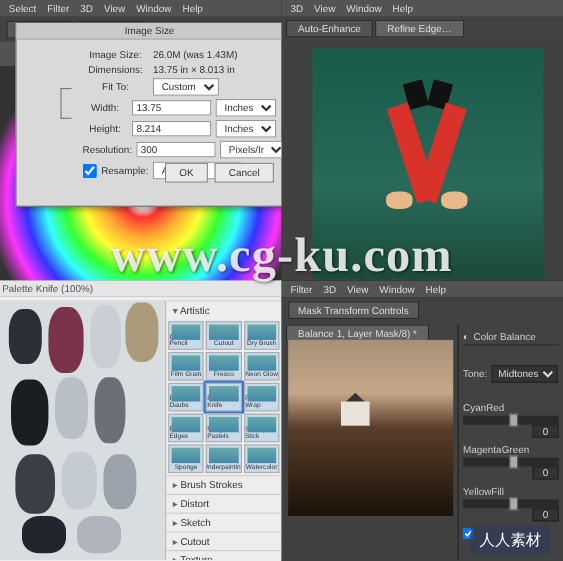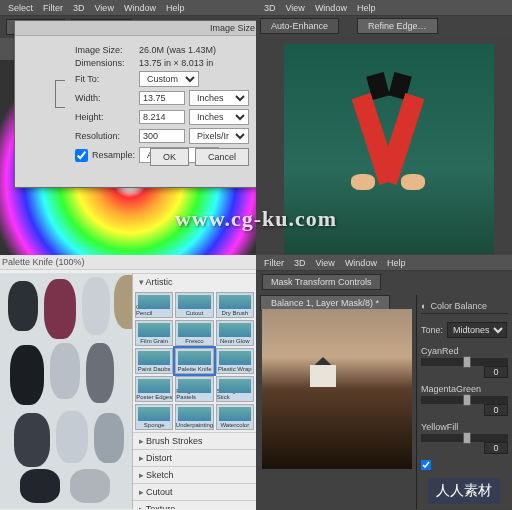--- a/index.html
+++ b/index.html
@@ -2,31 +2,31 @@
 <html><head>
 <meta charset="utf-8">
 <style>
 *{margin:0;padding:0;box-sizing:border-box;font-family:Arial,sans-serif;font-size:9px;color:#ccc}
 body{width:512px;height:510px;background:#000;display:grid;grid-template-columns:1fr 1fr;grid-template-rows:1fr 1fr;position:relative}
 .panel{background:#535353;position:relative;overflow:hidden}
 .menubar{background:#535353;height:16px;display:flex;gap:10px;padding:2px 8px;align-items:center;border-bottom:1px solid #3a3a3a}
 .menubar span{color:#ddd}
 .toolbar{background:#424242;height:22px;display:flex;gap:6px;padding:2px 6px;align-items:center}
 .btn{background:#5a5a5a;border:1px solid #2a2a2a;padding:2px 8px;color:#ddd;cursor:pointer}
-.tabbar{display:flex;gap:18px;padding:2px 4px;background:#424242}
+.tabbar{display:flex;gap:2px;padding:2px 4px;background:#424242}
 .tab{background:#535353;padding:2px 10px;border:1px solid #2a2a2a;color:#ddd}
 .tab.active{background:#636363}
 
 .p1-canvas{position:absolute;top:60px;left:0;width:260px;height:200px;background:radial-gradient(circle at 50% 60%,#fff 5%,#f33 10%,#fa3 20%,#ff3 30%,#3f3 40%,#3ff 50%,#33f 60%,#f3f 70%,#333 80%)}
 .dialog{position:absolute;top:20px;left:14px;width:244px;height:168px;background:#d9d9d9;border:1px solid #666;box-shadow:2px 2px 6px rgba(0,0,0,.4)}
-.dialog-title{background:#c9c9c9;border-bottom:1px solid #aaa;text-align:right;padding:2px;color:#333}
+.dialog-title{background:#c9c9c9;border-bottom:1px solid #aaa;text-align:center;padding:2px;color:#333}
 .dialog-body{padding:6px 6px 6px 60px;color:#333;position:relative}
 .field-row{display:flex;align-items:center;gap:4px;margin:3px 0}
-.field-row label{color:#333;text-align:left;width:60px}
-.field-row input,.field-row select{background:#fff;border:1px solid #999;color:#333;padding:1px 3px;width:46px}
+.field-row label{color:#333;text-align:center;width:60px}
+.field-row input,.field-row select{background:#fff;border:1px solid #999;color:#333;padding:1px 3px;width:72px}
 .field-row select{width:60px}
 .dialog-btns{position:absolute;bottom:6px;right:8px;display:flex;gap:6px}
 .dialog-btns button{background:#e9e9e9;border:1px solid #888;color:#333;padding:3px 12px;cursor:pointer}
 .link-icon{position:absolute;left:40px;top:44px;width:10px;height:28px;border:1px solid #777;border-right:none}
 
 .p2{background:#414141}
 .p2-canvas{position:absolute;top:44px;left:28px;width:210px;height:210px;background:linear-gradient(#1a5a4a,#2a6a5a 60%,#1a4a3a)}
 .legs{position:absolute;top:30px;left:55px;width:100px;height:140px}
 .boot{width:18px;height:24px;background:#111;position:absolute;top:0}
 .boot.l{left:30px;transform:rotate(-15deg)}
@@ -35,45 +35,45 @@
 .leg.l{left:26px;transform:rotate(-18deg)}
 .leg.r{left:52px;transform:rotate(18deg)}
 .hand{width:24px;height:16px;background:#e8b888;position:absolute;top:100px;border-radius:40%}
 .hand.l{left:12px}
 .hand.r{left:62px}
 
 .p3{background:#eee}
 .p3-title{text-align:left;padding:2px;background:#e5e5e5;color:#555;border-bottom:1px solid #ccc}
 .p3-canvas{position:absolute;top:18px;left:0;width:150px;height:236px;background:#d8dde0}
 .blob{position:absolute;border-radius:40%}
-.filter-panel{position:absolute;top:18px;right:0;width:124px;height:236px;background:#ededed;border-left:1px solid #bbb;overflow:hidden}
+.filter-panel{position:absolute;top:18px;right:0;width:106px;height:236px;background:#ededed;border-left:1px solid #bbb;overflow:hidden}
 .folder{padding:3px 6px;color:#333;border-top:1px solid #ccc;cursor:pointer}
 .folder::before{content:"▸ ";color:#666}
 .folder.open::before{content:"▾ "}
 .thumb-grid{display:grid;grid-template-columns:repeat(3,1fr);gap:2px;padding:2px}
 .thumb{background:#c8daea;height:26px;border:1px solid #aaa;display:flex;align-items:flex-end;justify-content:center;color:#333;font-size:6px;padding-bottom:1px;cursor:pointer;position:relative;overflow:hidden}
 .thumb.sel{outline:2px solid #3874d1}
 .thumb::before{content:"";position:absolute;top:2px;left:2px;right:2px;height:14px;background:linear-gradient(#6aa,#48a)}
 
 .p4{background:#414141}
 .p4-canvas{position:absolute;top:54px;left:6px;width:150px;height:160px;background:linear-gradient(#a89078 0%,#c5a888 30%,#5a3d2a 50%,#1a1208 100%)}
 .house{position:absolute;top:56px;left:48px;width:26px;height:22px;background:#e8e4da}
 .roof{position:absolute;top:48px;left:46px;width:30px;height:10px;background:#333;clip-path:polygon(15% 100%,50% 0,85% 100%)}
 .props{position:absolute;top:40px;right:0;width:96px;height:214px;background:#424242;border-left:1px solid #222;padding:4px}
 .props-h{display:flex;align-items:center;gap:4px;color:#ddd;padding:2px 0;border-bottom:1px solid #2a2a2a}
-.tone-row{display:flex;gap:4px;margin:8px 0;align-items:center}
+.tone-row{display:flex;gap:4px;margin:18px 0;align-items:center}
 .tone-row select{background:#333;border:1px solid #222;color:#ddd;padding:1px;width:60px}
 .slider-row{margin:6px 0}
 .slider-lbl{display:flex;color:#bbb;font-size:7px}
 .slider{height:8px;background:#2a2a2a;position:relative;margin-top:2px}
 .slider-thumb{position:absolute;top:-2px;width:8px;height:12px;background:#aaa;border:1px solid #555;left:48%}
 .chk{display:flex;gap:4px;align-items:center;margin-top:6px;color:#bbb}
 .chk input{width:10px;height:10px}
 
-.wm{position:absolute;top:206px;left:0;width:512px;text-align:center;font-size:22px;font-weight:bold;color:rgba(255,255,255,.85);text-shadow:1px 1px 3px rgba(0,0,0,.6);letter-spacing:1px;pointer-events:none;font-family:"Times New Roman",serif}
+.wm{position:absolute;top:206px;left:0;width:512px;text-align:center;font-size:44px;font-weight:bold;color:rgba(255,255,255,.85);text-shadow:1px 1px 3px rgba(0,0,0,.6);letter-spacing:1px;pointer-events:none;font-family:"Times New Roman",serif}
 .wm2{position:absolute;bottom:6px;right:12px;color:#fff;background:rgba(50,60,90,.7);padding:4px 8px;font-size:14px;border-radius:2px;pointer-events:none}
 </style>
 </head>
 <body>
 
 <div class="panel">
   <div class="menubar">
     <span>Select</span>
     <span>Filter</span>
     <span>3D</span>

